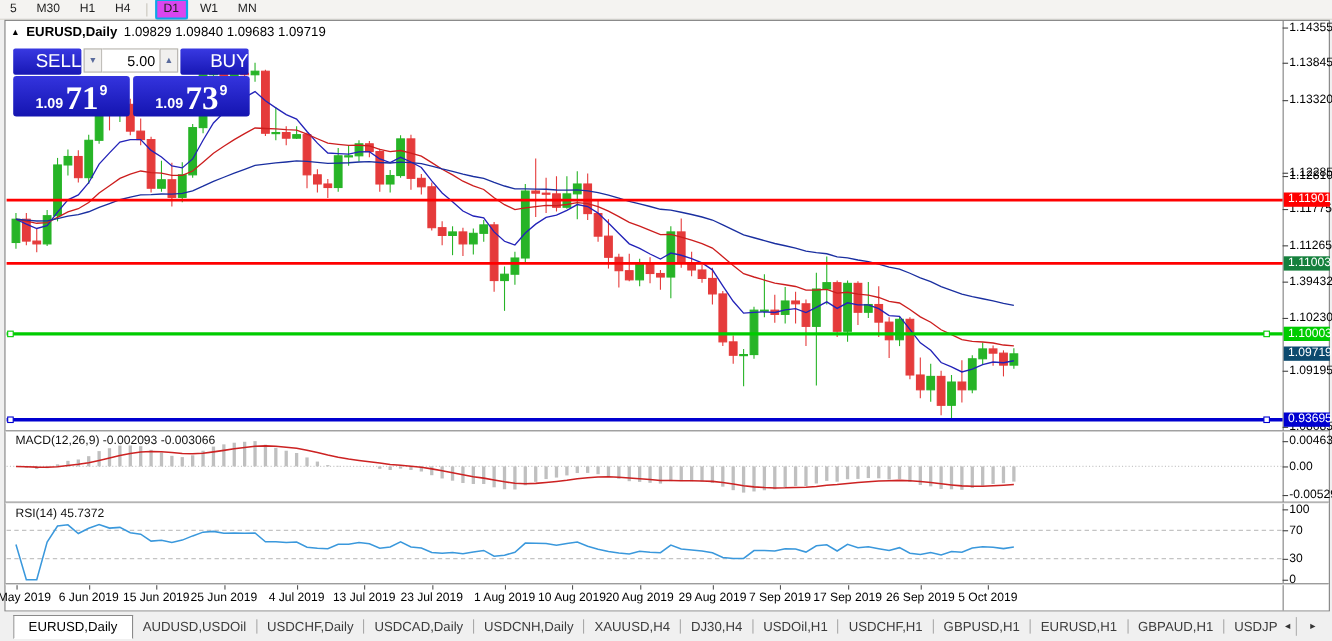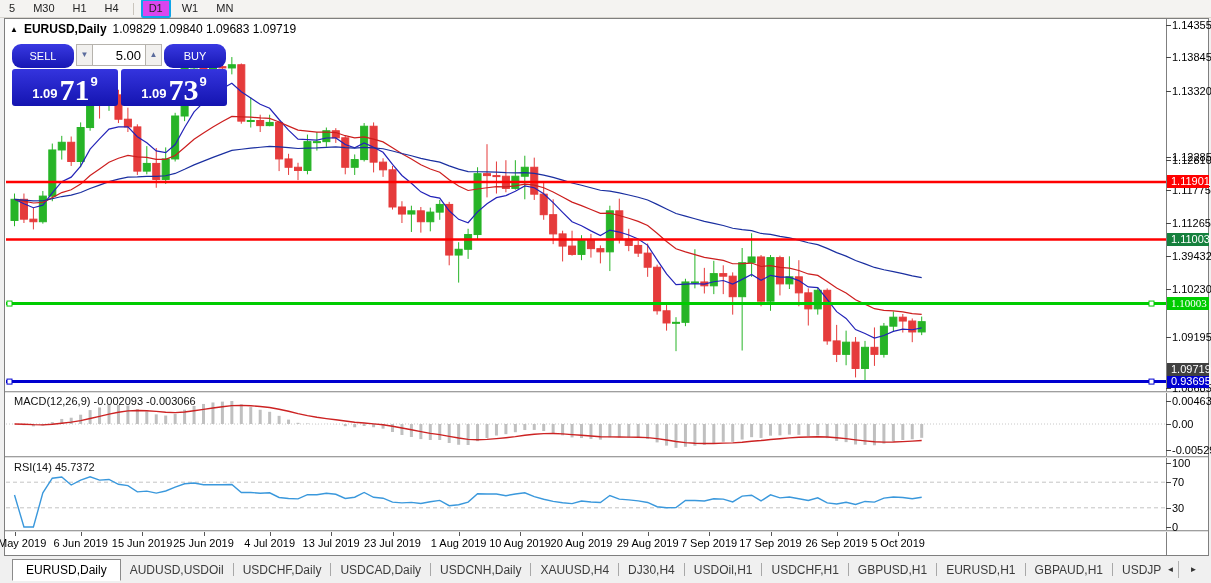--- a/index.html
+++ b/index.html
@@ -23,22 +23,22 @@
   
   .tick-label{position:absolute;left:1172px;width:38px;height:12px;font-size:11px;color:#000;line-height:12px;}
   .tick-label::before{content:"";position:absolute;left:-6px;top:6px;width:5px;height:1px;background:#444;}
   .px-badge{position:absolute;left:1167px;width:42px;height:13px;font-size:11px;line-height:13px;color:#fff;padding-left:4px;box-sizing:border-box;}
   .date-label{position:absolute;top:537px;font-size:11px;color:#000;transform:translateX(-50%);white-space:nowrap;}
   .date-tick{position:absolute;top:532px;width:1px;height:4px;background:#555;}
   .ind-label{position:absolute;left:14px;font-size:11px;color:#111;}
   
   #trade-panel{position:absolute;left:12px;top:44px;width:221px;}
   #tp-row1{display:flex;height:24px;}
-  .tp-btn{background:linear-gradient(#3939e2,#1717b4);color:#fff;font-size:11px;text-align:center;
-          line-height:24px;border-radius:9px;cursor:pointer;}
+  .tp-btn{background:linear-gradient(#3939e2,#1717b4);color:#fff;font-size:17px;text-align:right;
+          line-height:24px;border-radius:2px;cursor:pointer;}
   #sell-button,#buy-button{width:62px;}
   .spin{width:17px;height:22px;background:#f1f0ee;border:1px solid #b6b3ad;box-sizing:border-box;
         font-size:8px;color:#5a6b9c;text-align:center;line-height:20px;cursor:pointer;}
   #volume-input{width:52px;height:22px;border:1px solid #b6b3ad;border-left:none;border-right:none;
         font-size:13px;text-align:right;padding:0 4px;box-sizing:border-box;font-family:inherit;}
   #tp-row2{display:flex;gap:3px;margin-top:1px;}
   .quote-box{background:linear-gradient(#3434de,#1414b0);color:#fff;border-radius:3px;height:37px;
              display:flex;align-items:flex-end;justify-content:center;padding-bottom:3px;box-sizing:border-box;cursor:pointer;}
   #sell-quote{width:106px;}#buy-quote{width:106px;}
   .q-small{font-size:13px;font-weight:bold;margin:0 2px 2px 0;}
@@ -435,23 +435,23 @@
       <div class="tick-label" style="top: 382px;">1.08685</div>
       <div class="tick-label" style="top: 394.85px;">0.00463</div>
       <div class="tick-label" style="top: 418px;">0.00</div>
       <div class="tick-label" style="top: 444.45px;">-0.00529</div>
       <div class="tick-label" style="top: 457px;">100</div>
       <div class="tick-label" style="top: 476.2px;">70</div>
       <div class="tick-label" style="top: 501.8px;">30</div>
       <div class="tick-label" style="top: 521px;">0</div>
       <div class="px-badge" style="top: 175.438px; background: rgb(255, 0, 0);">1.11901</div>
       <div class="px-badge" style="top: 232.976px; background: #15803d;">1.11003</div>
-      <div class="px-badge" style="top: 297.05px; background: rgb(0, 204, 0); font-family: Liberation Serif, serif;">1.10003</div>
+      <div class="px-badge" style="top: 297.05px; background: rgb(0, 204, 0);">1.10003</div>
       <div class="px-badge" style="top: 375.093px; background: rgb(0, 0, 208);">0.93695</div>
-      <div class="px-badge" style="top: 315.247px; background: #404040; margin-top: 48px;">1.09719</div>
+      <div class="px-badge" style="top: 315.247px; background: #0c4a6e;">1.09719</div>
     </div>
   <div id="date-axis">
       <div class="date-tick" style="left: 14.5px;"></div>
       <div class="date-label" style="left: 14.5px;">28 May 2019</div>
       <div class="date-tick" style="left: 80.65px;"></div>
       <div class="date-label" style="left: 80.65px;">6 Jun 2019</div>
       <div class="date-tick" style="left: 142.075px;"></div>
       <div class="date-label" style="left: 142.075px;">15 Jun 2019</div>
       <div class="date-tick" style="left: 203.5px;"></div>
       <div class="date-label" style="left: 203.5px;">25 Jun 2019</div>

